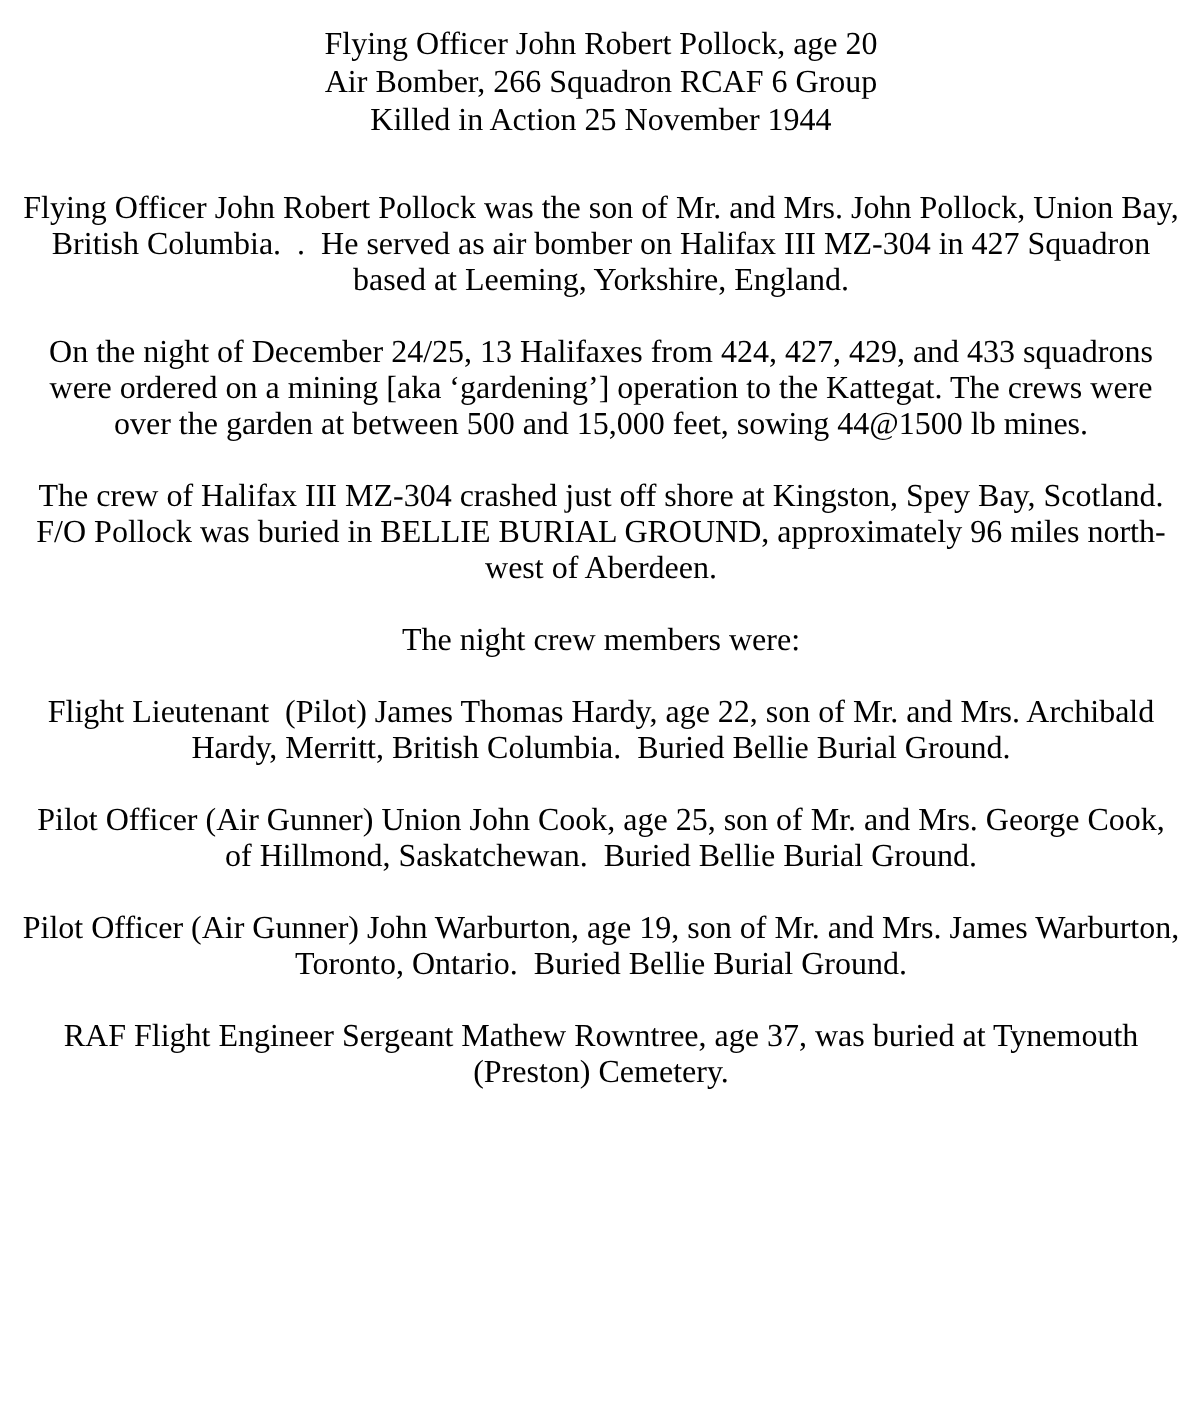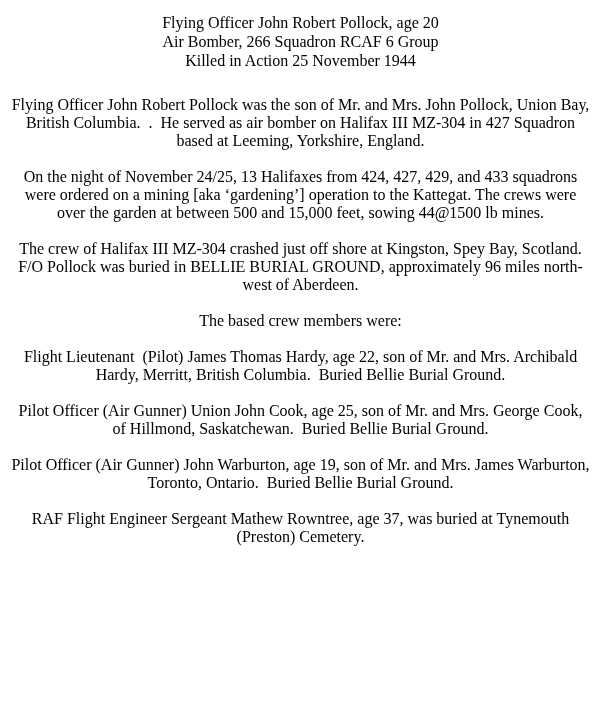--- a/index.html
+++ b/index.html
@@ -41,21 +41,21 @@
 
 <div class="page">
 
   <header class="doc-title">
     <div class="title-line">Flying Officer John Robert Pollock, age 20</div>
     <div class="title-line">Air Bomber, 266 Squadron RCAF 6 Group</div>
     <div class="title-line">Killed in Action 25 November 1944</div>
   </header>
 
   <p class="body-par">Flying Officer John Robert Pollock was the son of Mr. and Mrs. John Pollock, Union Bay, British Columbia.  .  He served as air bomber on Halifax III MZ-304 in 427 Squadron based at Leeming, Yorkshire, England.</p>
-  <p class="body-par">On the night of November 24/25, 13 Halifaxes from 424, 427, 429, and 433 squadrons were ordered on a mining [aka ‘gardening’] operation to the Kattegat. The crews were over the garden at between 500 and 15,000 feet, sowing 44@1500 lb mines.</p>
+  <p class="body-par">On the night of December 24/25, 13 Halifaxes from 424, 427, 429, and 433 squadrons were ordered on a mining [aka ‘gardening’] operation to the Kattegat. The crews were over the garden at between 500 and 15,000 feet, sowing 44@1500 lb mines.</p>
   <p class="body-par">The crew of Halifax III MZ-304 crashed just off shore at Kingston, Spey Bay, Scotland. F/O Pollock was buried in BELLIE BURIAL GROUND, approximately 96 miles north-west of Aberdeen.</p>
-  <p class="body-par">The based crew members were:</p>
+  <p class="body-par">The night crew members were:</p>
   <p class="body-par">Flight Lieutenant  (Pilot) James Thomas Hardy, age 22, son of Mr. and Mrs. Archibald Hardy, Merritt, British Columbia.  Buried Bellie Burial Ground.</p>
   <p class="body-par">Pilot Officer (Air Gunner) Union John Cook, age 25, son of Mr. and Mrs. George Cook, of Hillmond, Saskatchewan.  Buried Bellie Burial Ground.</p>
   <p class="body-par">Pilot Officer (Air Gunner) John Warburton, age 19, son of Mr. and Mrs. James Warburton, Toronto, Ontario.  Buried Bellie Burial Ground.</p>
   <p class="body-par">RAF Flight Engineer Sergeant Mathew Rowntree, age 37, was buried at Tynemouth (Preston) Cemetery.</p>
 
 </div>
 
 </body></html>

